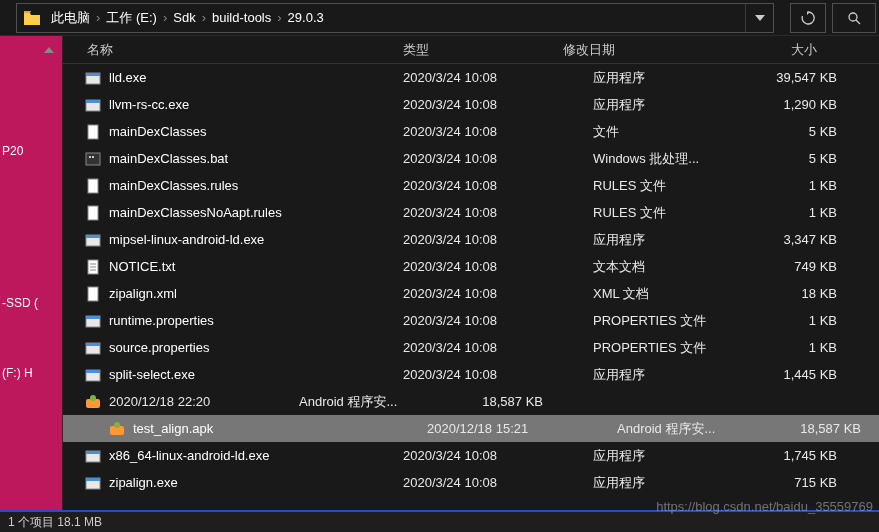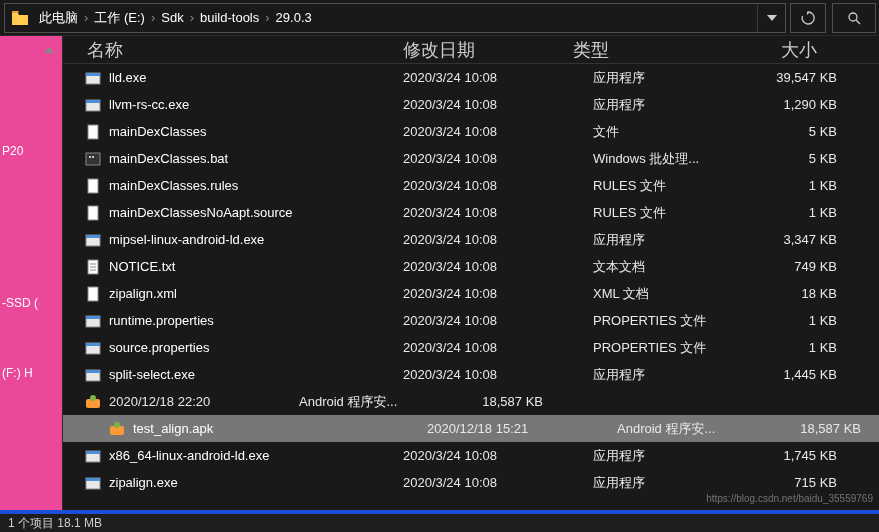--- a/index.html
+++ b/index.html
@@ -1,52 +1,52 @@
 <!DOCTYPE html>
 <html><head>
 <meta charset="utf-8">
 <style>
 * { margin: 0; padding: 0; box-sizing: border-box; font-family: "Microsoft YaHei", "Segoe UI", sans-serif; }
 body { background: #191919; color: #fff; width: 879px; height: 532px; overflow: hidden; font-size: 13px; }
 
 .window { width: 100%; height: 100%; display: flex; flex-direction: column; }
 
 .addrbar { display: flex; align-items: center; height: 36px; background: #191919; border-bottom: 1px solid #2a2a2a; }
-.addrbox { flex: 1; display: flex; align-items: center; border: 1px solid #4f4f4f; height: 30px; margin: 4px; padding-left: 6px; background: #191919; }
+.addrbox { flex: 1; display: flex; align-items: center; border: 1px solid #4f4f4f; height: 30px; margin: 16px; padding-left: 6px; background: #191919; }
 .folder-icon { width: 18px; height: 18px; margin-right: 6px; display:flex; align-items:center; justify-content:center;}
 .crumb { color: #fff; padding: 0 4px; cursor: pointer; }
 .crumb-sep { color: #888; padding: 0 2px; }
 .dropbtn { width: 28px; height: 28px; display:flex; align-items:center; justify-content:center; color:#ccc; border-left:1px solid #3a3a3a;}
 .refreshbox { width: 36px; height: 30px; border:1px solid #4f4f4f; margin:3px 3px 3px 0; display:flex; align-items:center; justify-content:center; color:#ccc;}
 .searchbox { width: 44px; height: 30px; border:1px solid #4f4f4f; margin:3px; display:flex; align-items:center; justify-content:center; color:#ccc;}
 
 .body { flex: 1; display: flex; overflow: hidden; }
-.navpane { width: 63px; background: #ec4899; border-right: 1px solid #2a2a2a; position:relative;}
+.navpane { width: 63px; background: #be185d; border-right: 1px solid #2a2a2a; position:relative;}
 .navpane-top { height:28px; display:flex; justify-content:flex-end; align-items:center; padding-right:8px; color:#888;}
 .nav-item { padding: 4px 2px; color: #fff; font-size: 12px; white-space: nowrap; overflow: hidden; }
 
 .main { flex: 1; display: flex; flex-direction: column; }
 .headers { display: flex; height: 28px; align-items: center; border-bottom: 1px solid #333; padding-left: 20px; }
-.hcol { color: #ccc; font-size: 18px; }
+.hcol { color: #ccc; font-size: 13px; }
 .col-name { width: 320px; padding-left: 4px; }
 .col-date { width: 170px; }
 .col-type { width: 160px; }
 .col-size { width: 100px; text-align: right; padding-right: 16px; }
 
 .filelist { flex: 1; overflow: hidden; }
 .row { display: flex; align-items: center; height: 27px; padding-left: 20px; color: #fff; }
 .row.selected { background: #777777; padding-left: 44px; }
 .row .icon { width: 20px; height: 18px; margin-right: 6px; display:flex; align-items:center; justify-content:center; flex-shrink:0;}
 .row .name { width: 294px; white-space: nowrap; overflow: hidden; }
 .row .date { width: 170px; color: #e8e8e8; }
 .row .type { width: 160px; color: #e8e8e8; white-space:nowrap; overflow:hidden;margin-left:20px;}
 .row .size { width: 100px; text-align: right; padding-right: 16px; color: #e8e8e8;}
 
-.statusbar { height: 22px; background: #1e1e1e; border-top: 4px solid #1d4ed8; display:flex; align-items:center; padding-left:8px; color:#ccc; font-size:12px;}
-.watermark { position: absolute; bottom: 28px; right: 6px; color: rgba(200,200,200,0.5); font-size: 10px; }
+.statusbar { height: 22px; background: #1e1e1e; border-top: 2px solid #1d4ed8; display:flex; align-items:center; padding-left:8px; color:#ccc; font-size:12px;}
+.watermark { position: absolute; bottom: 18px; right: 6px; color: rgba(200,200,200,0.5); font-size: 13px; }
 
 svg { display:block; }
 </style>
 </head>
 <body>
 
 <div class="window">
   <div class="addrbar">
     <div class="addrbox">
       <span class="folder-icon">
@@ -90,22 +90,22 @@
           <div style="height: 130px;"></div>
           <div class="nav-item">-SSD (</div>
           <div style="height: 48px;"></div>
           <div class="nav-item">(F:) H</div>
         </div>
     </div>
 
     <div class="main">
       <div class="headers">
         <div class="hcol col-name">名称</div>
+        <div class="hcol col-type">类型</div>
         <div class="hcol col-date">修改日期</div>
-        <div class="hcol col-type">类型</div>
         <div class="hcol col-size">大小</div>
       </div>
       <div class="filelist" id="filelist">
           <div class="row">
             <span class="icon">
               <svg width="16" height="16">
                 <rect x="1" y="3" width="14" height="11" fill="#e8e8e8" stroke="#888"></rect>
                 <rect x="1" y="3" width="14" height="3" fill="#4a8fd8"></rect>
               </svg>
             </span>
@@ -160,21 +160,21 @@
             <span class="date">2020/3/24 10:08</span>
             <span class="type">RULES 文件</span>
             <span class="size">1 KB</span>
           </div>
           <div class="row">
             <span class="icon">
               <svg width="16" height="16">
                 <rect x="3" y="1" width="10" height="14" fill="#fff" stroke="#888"></rect>
               </svg>
             </span>
-            <span class="name">mainDexClassesNoAapt.source</span>
+            <span class="name">mainDexClassesNoAapt.rules</span>
             <span class="date">2020/3/24 10:08</span>
             <span class="type">RULES 文件</span>
             <span class="size">1 KB</span>
           </div>
           <div class="row">
             <span class="icon">
               <svg width="16" height="16">
                 <rect x="1" y="3" width="14" height="11" fill="#e8e8e8" stroke="#888"></rect>
                 <rect x="1" y="3" width="14" height="3" fill="#4a8fd8"></rect>
               </svg>

